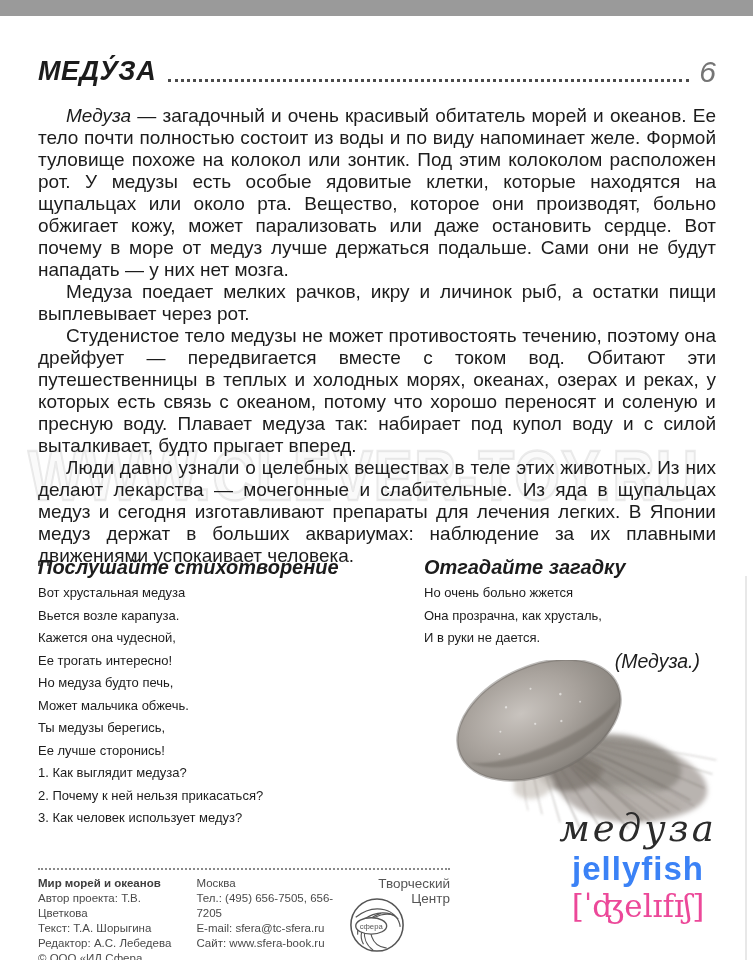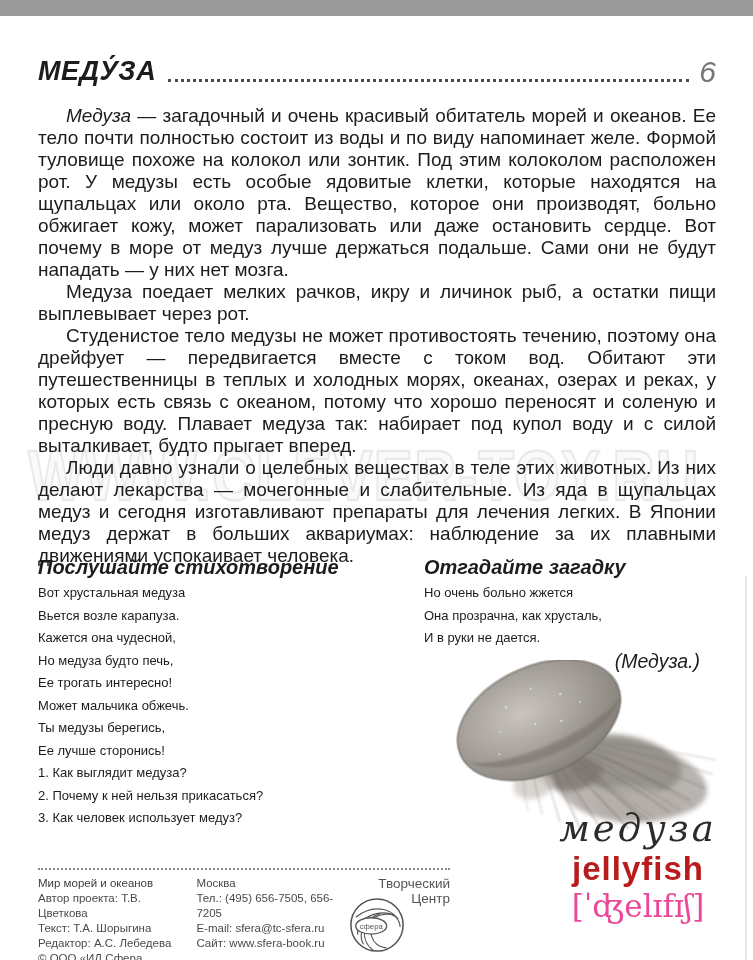--- a/index.html
+++ b/index.html
@@ -35,32 +35,32 @@
   .line { font-size:13px; line-height:22.5px; }
   .q-head { margin-top:11px; }
   .answer { font-size:19.5px; line-height:22.5px; font-style:italic; text-align:right; padding-right:16px; }
 
   
   .jelly { position:absolute; left:444px; top:644px; width:300px; height:172px; }
 
   
   .vocab { position:absolute; left:545px; top:792px; width:186px; text-align:center; }
   .vocab-ru { font-family:"DejaVu Serif", serif; font-style:italic; font-size:37px; line-height:42px; letter-spacing:3px; color:#2b2b2b; }
-  .vocab-en { font-size:33px; font-weight:bold; letter-spacing:1px; line-height:38px; color:#b91c1c; }
+  .vocab-en { font-size:33px; font-weight:bold; letter-spacing:1px; line-height:38px; color:#3b82f6; }
   .vocab-tr { font-family:"DejaVu Serif","DejaVu Sans", serif; font-size:31px; line-height:37px; color:#ec4899; }
 
   
   .ftr {
     position:absolute; left:38px; top:852px; width:412px;
     border-top:2px dotted #8a8a8a; padding-top:6px;
     display:flex; gap:12px; font-size:11.5px; line-height:15px; color:#4a4a4a;
   }
   .f-col1 { width:160px; }
   .f-col2 { width:152px; }
-  .f-bold { font-weight:normal; color:#3d3d3d; }
+  .f-bold { font-weight:bold; color:#3d3d3d; }
   .f-logo { position:relative; width:112px; height:78px; }
   .f-logo-text { position:absolute; right:0; top:0; text-align:right; font-size:13.5px; line-height:15px; color:#555; }
 
   .edge-line { position:absolute; right:6px; top:560px; width:2px; height:400px; background:#e8e8e8; }
 </style>
 </head>
 <body>
 
 <div class="page">
 
@@ -77,22 +77,22 @@
     <p>Медуза поедает мелких рачков, икру и личинок рыб, а остатки пищи выплевывает через рот.</p>
     <p>Студенистое тело медузы не может противостоять течению, поэтому она дрейфует — передвигается вместе с током вод. Обитают эти путешественницы в теплых и холодных морях, океанах, озерах и реках, у которых есть связь с океаном, потому что хорошо переносят и соленую и пресную воду. Плавает медуза так: набирает под купол воду и с силой выталкивает, будто прыгает вперед.</p>
     <p>Люди давно узнали о целебных веществах в теле этих животных. Из них делают лекарства — мочегонные и слабительные. Из яда в щупальцах медуз и сегодня изготавливают препараты для лечения легких. В Японии медуз держат в больших аквариумах: наблюдение за их плавными движениями успокаивает человека.</p>
   </div>
 
   <div class="col-left">
     <div class="sec-head">Послушайте стихотворение</div>
     <div class="line">Вот хрустальная медуза</div>
     <div class="line">Вьется возле карапуза.</div>
     <div class="line">Кажется она чудесной,</div>
+    <div class="line">Ее трогать интересно!</div>
     <div class="line">Но медуза будто печь,</div>
-    <div class="line">Ее трогать интересно!</div>
     <div class="line">Может мальчика обжечь.</div>
     <div class="line">Ты медузы берегись,</div>
     <div class="line">Ее лучше сторонись!</div>
 
     <div class="line">1. Как выглядит медуза?</div>
     <div class="line">2. Почему к ней нельзя прикасаться?</div>
     <div class="line">3. Как человек использует медуз?</div>
   </div>
 
   <div class="col-right">

